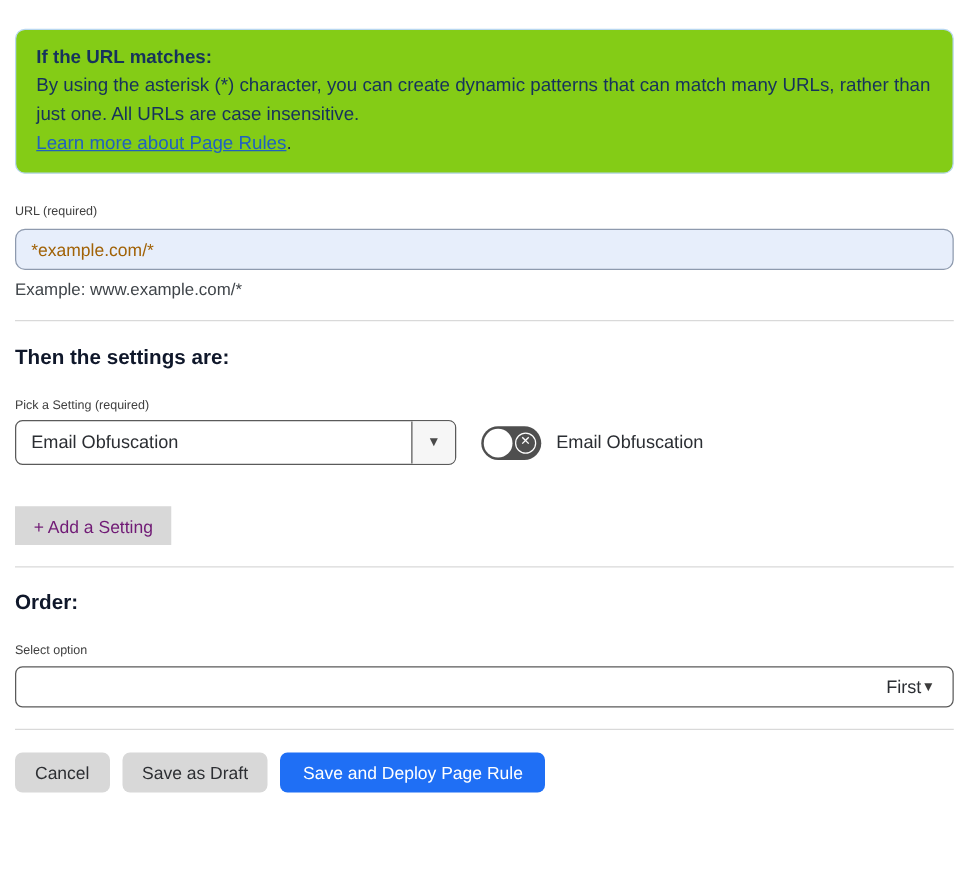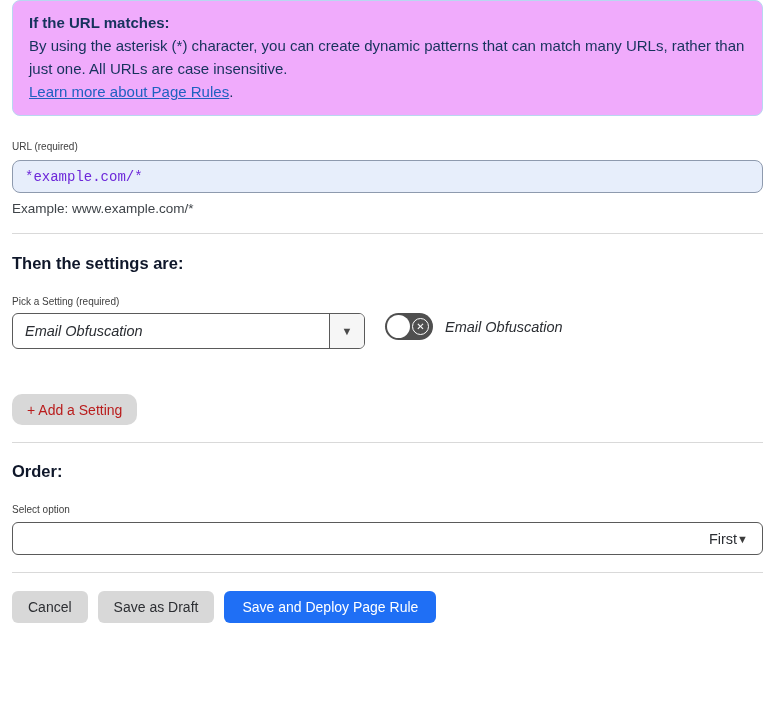--- a/index.html
+++ b/index.html
@@ -15,21 +15,22 @@
   .page-title {
     margin-top: 9px;
     font-size: 20px;
     font-weight: bold;
     color: #1f2023;
     letter-spacing: 0.1px;
   }
 
   
   .info-box {
-    background: #f0abfc;
+    margin-top: 23px;
+    background: #84cc16;
     border: 1px solid #b8d7f0;
     border-radius: 8px;
     padding: 10px 16px 12px 16px;
     color: #16325c;
     font-size: 15px;
     line-height: 23px;
   }
   .info-box .info-heading { font-weight: bold; }
   .info-box a {
     color: #2061c0;
@@ -47,22 +48,22 @@
   }
   .url-input {
     margin-top: 8px;
     width: 751px;
     height: 33px;
     background: #e7eefb;
     border: 1px solid #8e9aae;
     border-radius: 8px;
     padding: 0 12px;
     font-size: 14px;
-    color: #6d28d9;
-    font-family: Liberation Mono, monospace;
+    color: #a16207;
+    font-family: Liberation Sans, sans-serif;
     outline: none;
   }
   .helper-text {
     margin-top: 8px;
     font-size: 13.5px;
     color: #3f4449;
   }
 
   .divider {
     border: none;
@@ -77,22 +78,21 @@
     color: #0f172a;
   }
   .section-heading.order { margin-top: 19px; }
 
   .sub-label { margin-top: 23px; }
 
   
   .setting-row {
     margin-top: 6px;
     display: flex;
-    align-items: flex-start;
-    font-style: italic;
+    align-items: center;
   }
   .setting-select {
     width: 353px;
     height: 36px;
     border: 1px solid #5a5a5a;
     border-radius: 6px;
     background: #ffffff;
     display: flex;
     align-items: stretch;
     overflow: hidden;
@@ -153,28 +153,28 @@
     font-size: 10px;
     line-height: 1;
   }
   .toggle-label {
     margin-left: 12px;
     font-size: 14.5px;
     color: #2b2e33;
   }
 
   .add-setting-btn {
-    margin-top: 45px;
+    margin-top: 33px;
     height: 31px;
     padding: 0 15px;
     background: #d8d8d8;
     border: none;
-    border-radius: 10px;
-    font-size: 14px;
-    color: #b91c1c;
+    border-radius: 0;
+    font-size: 14px;
+    color: #701a75;
     font-family: "Liberation Sans", "DejaVu Sans", sans-serif;
     cursor: pointer;
   }
 
   
   .order-select {
     margin-top: 7px;
     width: 751px;
     height: 33px;
     border: 1px solid #5a5a5a;

